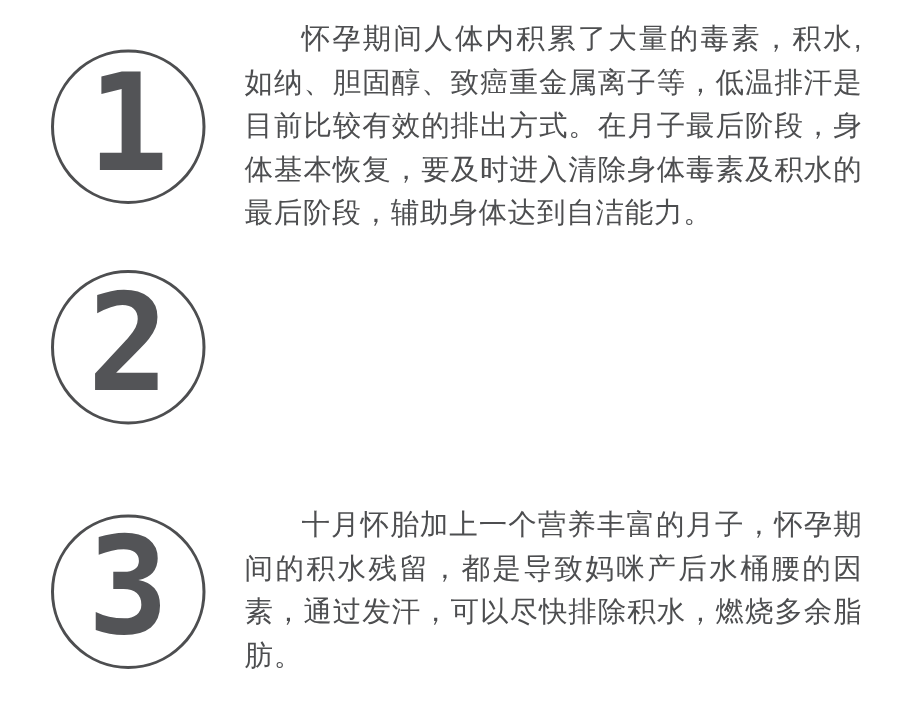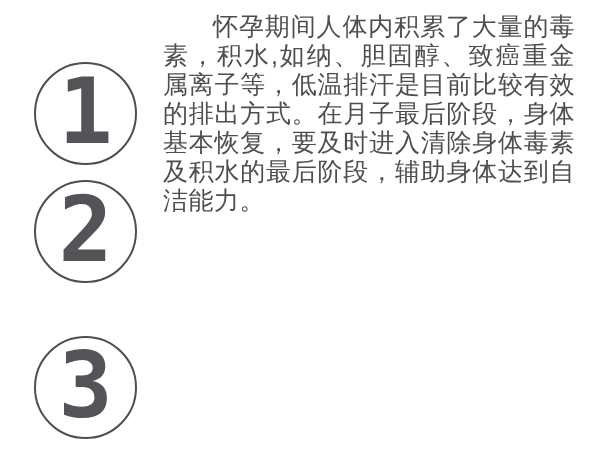--- a/index.html
+++ b/index.html
@@ -42,21 +42,21 @@
     font-family: "DejaVu Sans Mono", monospace;
     font-weight: bold;
     font-size: 90px;
     line-height: 1;
     color: #535457;
     transform: translateY(-2px);
   }
   .para {
     width: 412px;
     margin-left: 26px;
-    font-size: 25px;
+    font-size: 19px;
     line-height: 29px;
     letter-spacing: 0.5px;
     color: #4d4e50;
     text-align: justify;
     text-indent: 2em;
   }
 </style>
 </head>
 <body>
 
@@ -72,15 +72,16 @@
   <div class="section s2">
     <div class="circle">
       <span class="num">2</span>
     </div>
   </div>
 
   <div class="section s3">
     <div class="circle">
       <span class="num">3</span>
     </div>
+    <div class="para">十月怀胎加上一个营养丰富的月子，怀孕期间的积水残留，都是导致妈咪产后水桶腰的因素，通过发汗，可以尽快排除积水，燃烧多余脂肪。</div>
   </div>
 
 </div>
 
 </body></html>

